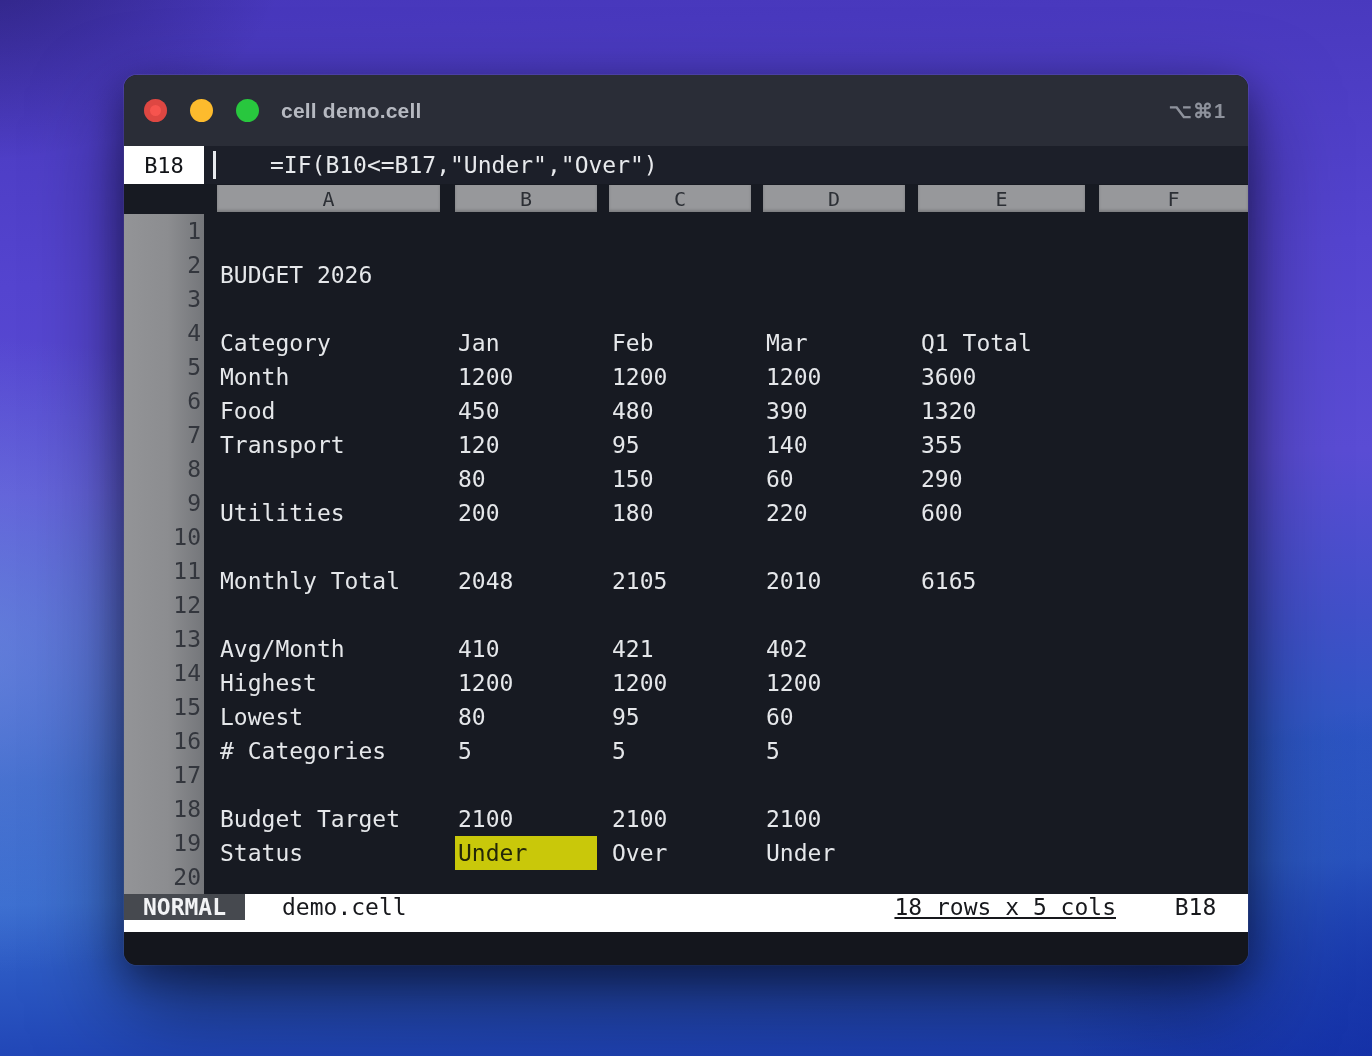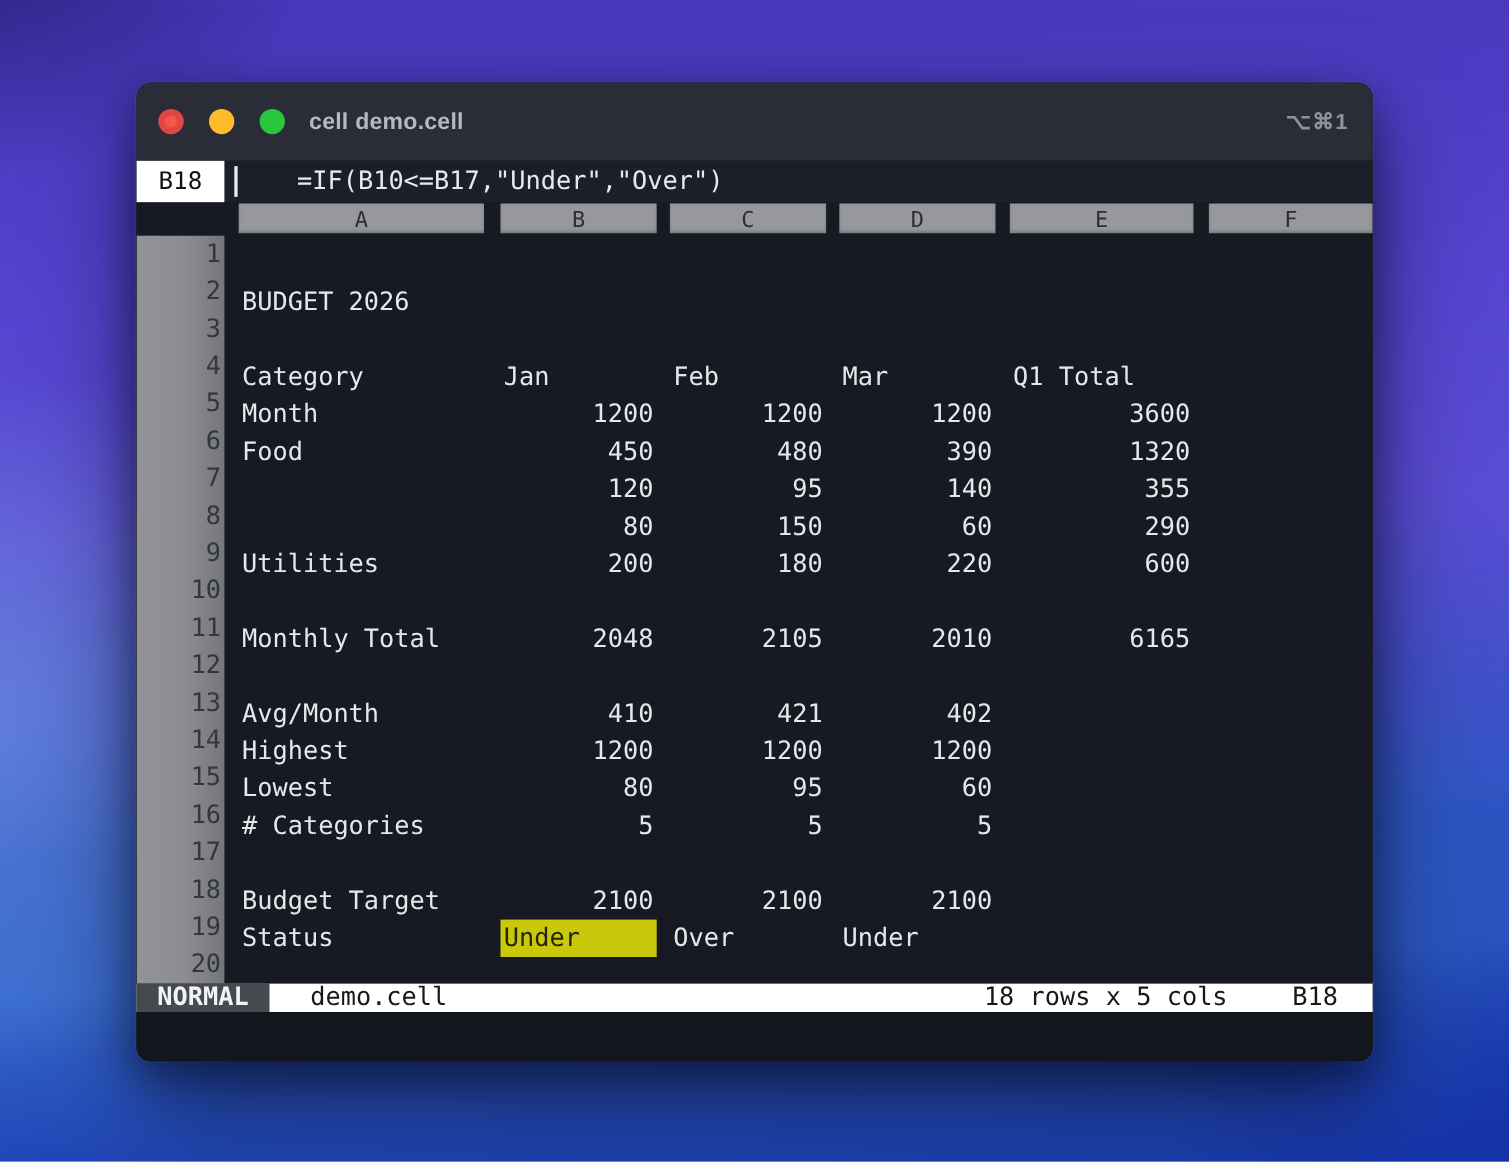--- a/index.html
+++ b/index.html
@@ -37,27 +37,27 @@
     font-family:"DejaVu Sans Mono",monospace;font-size:20px;display:flex;align-items:center;justify-content:center;
     box-shadow:inset 0 -2px 3px rgba(0,0,0,0.18);}
   .col-A{left:93px;width:223px;} .col-B{left:331px;width:142px;} .col-C{left:485px;width:142px;}
   .col-D{left:639px;width:142px;} .col-E{left:794px;width:167px;} .col-F{left:975px;width:149px;}
   
   .sheetarea{position:relative;flex:0 0 auto;height:680px;font-family:"DejaVu Sans Mono",monospace;font-size:23px;overflow:hidden;background:#171a22;}
   .gutter{position:absolute;left:0;top:0;bottom:0;width:80px;background:linear-gradient(90deg,#939497 0%,#8c8d90 55%,#74767a 100%);}
   .row{position:relative;height:34px;}
   .rownum{position:absolute;left:0;top:0;width:77px;text-align:right;color:#33363d;line-height:34px;padding-right:3px;}
   .cell{position:absolute;top:0;height:34px;line-height:34px;color:#e5e7ea;padding:0 3px;box-sizing:border-box;white-space:pre;margin-top:44px;}
-  .cell.num{text-align:right;}
+  .cell.num{text-align:left;}
   .cell.sel{background:#c9c80a;color:#232708;}
   
-  .statusbar{height:26px;display:flex;align-items:flex-end;font-family:"DejaVu Sans Mono",monospace;font-size:23px;flex:0 0 auto;background:#ffffff;}
+  .statusbar{height:38px;display:flex;align-items:flex-start;font-family:"DejaVu Sans Mono",monospace;font-size:23px;flex:0 0 auto;background:#ffffff;}
   .mode{width:121px;background:#46494f;color:#f2f3f5;display:flex;align-items:center;justify-content:center;font-weight:bold;}
   .fname{flex:1;color:#17181c;display:flex;align-items:center;padding-left:17px;margin-left:20px;}
-  .dims{color:#17181c;display:flex;align-items:center;margin-right:24px;white-space:pre;}
+  .dims{color:#17181c;display:flex;align-items:center;margin-right:24px;white-space:pre;text-decoration:underline;}
   .sdivider{width:3px;background:#17181c;}
   .sref{width:105px;color:#17181c;display:flex;align-items:center;justify-content:center;}
   .footer{flex:1;background:#14161d;}
 </style>
 </head>
 <body>
 
 <div class="wallpaper"></div>
 
 <div class="window">
@@ -116,20 +116,21 @@
         <div class="row">
           <div class="rownum">5</div>
           <div class="cell col-A">Food</div>
           <div class="cell col-B num">450</div>
           <div class="cell col-C num">480</div>
           <div class="cell col-D num">390</div>
           <div class="cell col-E num">1320</div>
         </div>
         <div class="row">
           <div class="rownum">6</div>
+          <div class="cell col-A">Transport</div>
           <div class="cell col-B num">120</div>
           <div class="cell col-C num">95</div>
           <div class="cell col-D num">140</div>
           <div class="cell col-E num">355</div>
         </div>
         <div class="row">
           <div class="rownum">7</div>
           <div class="cell col-B num">80</div>
           <div class="cell col-C num">150</div>
           <div class="cell col-D num">60</div>

